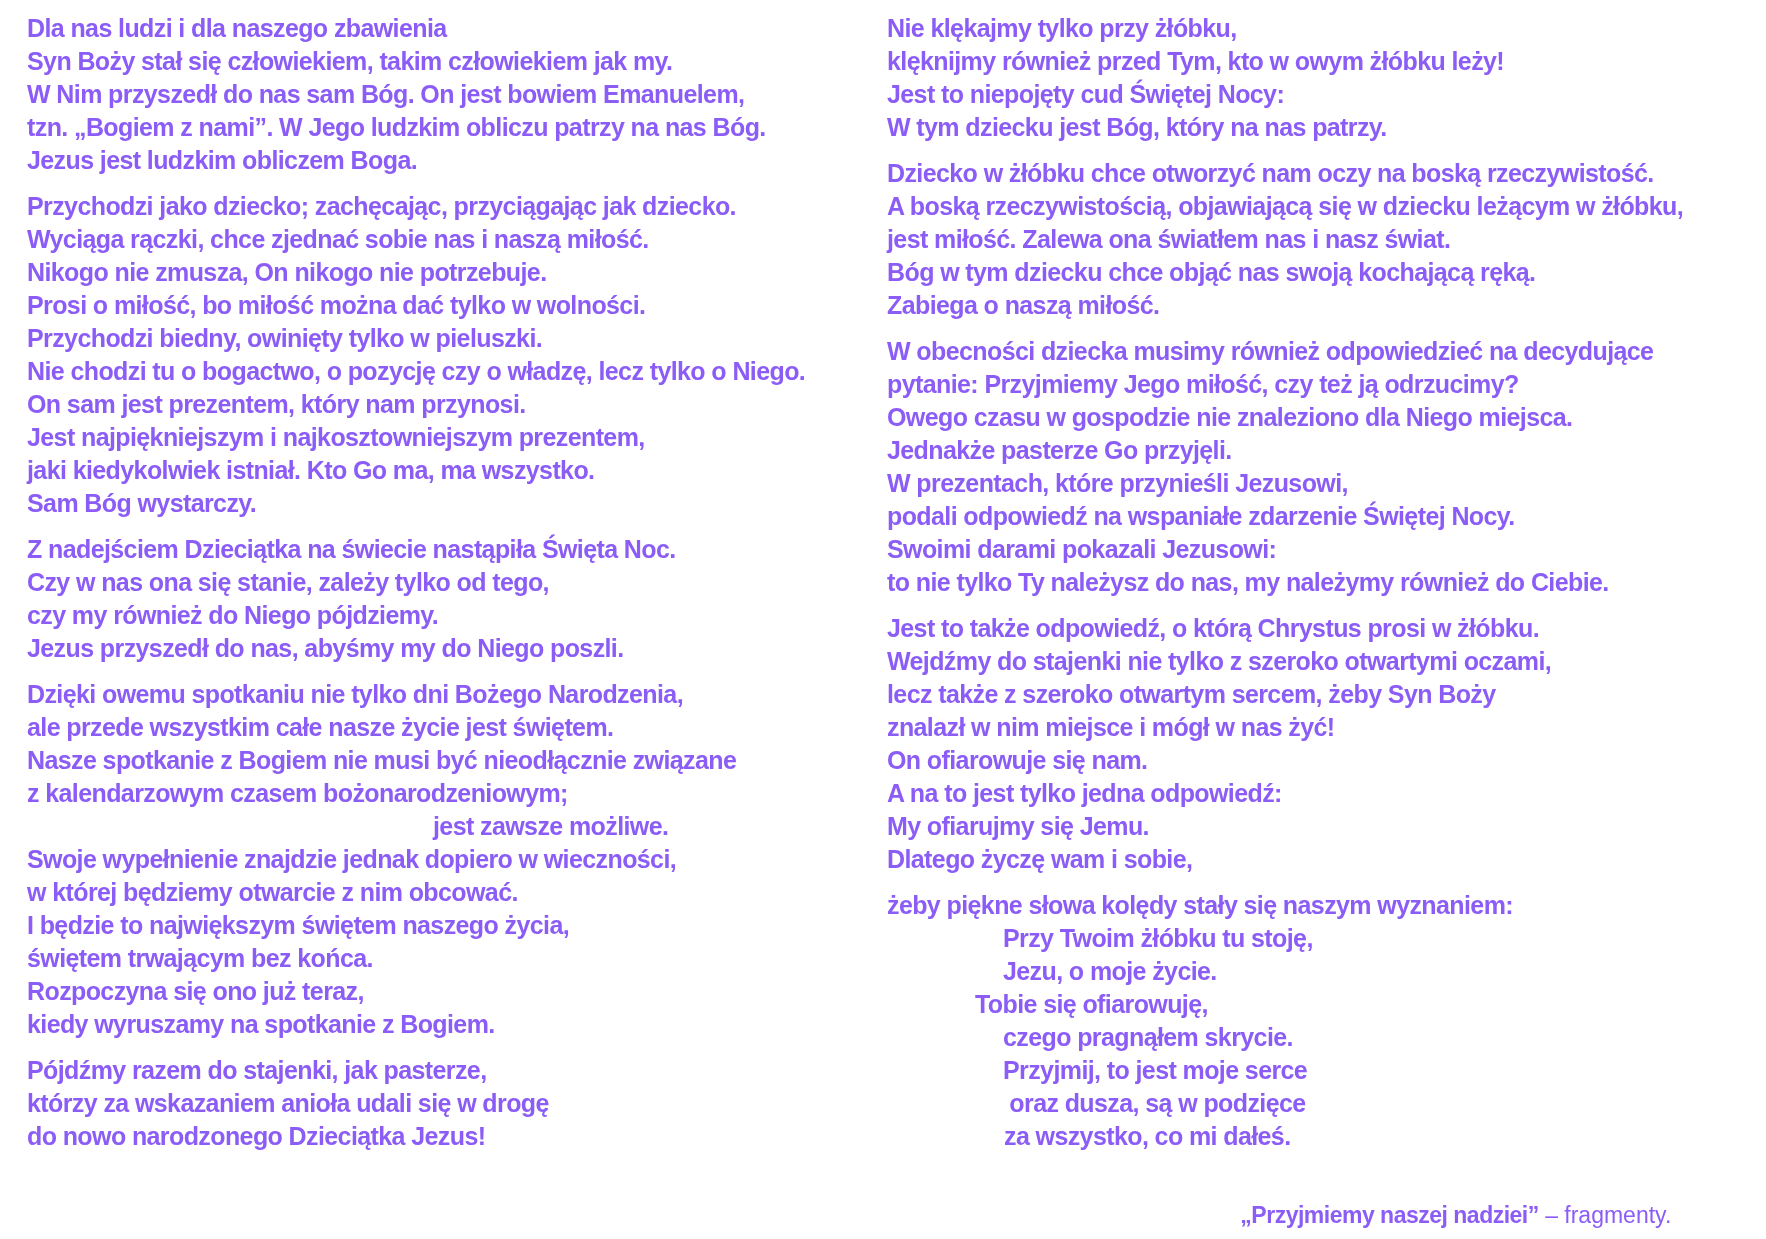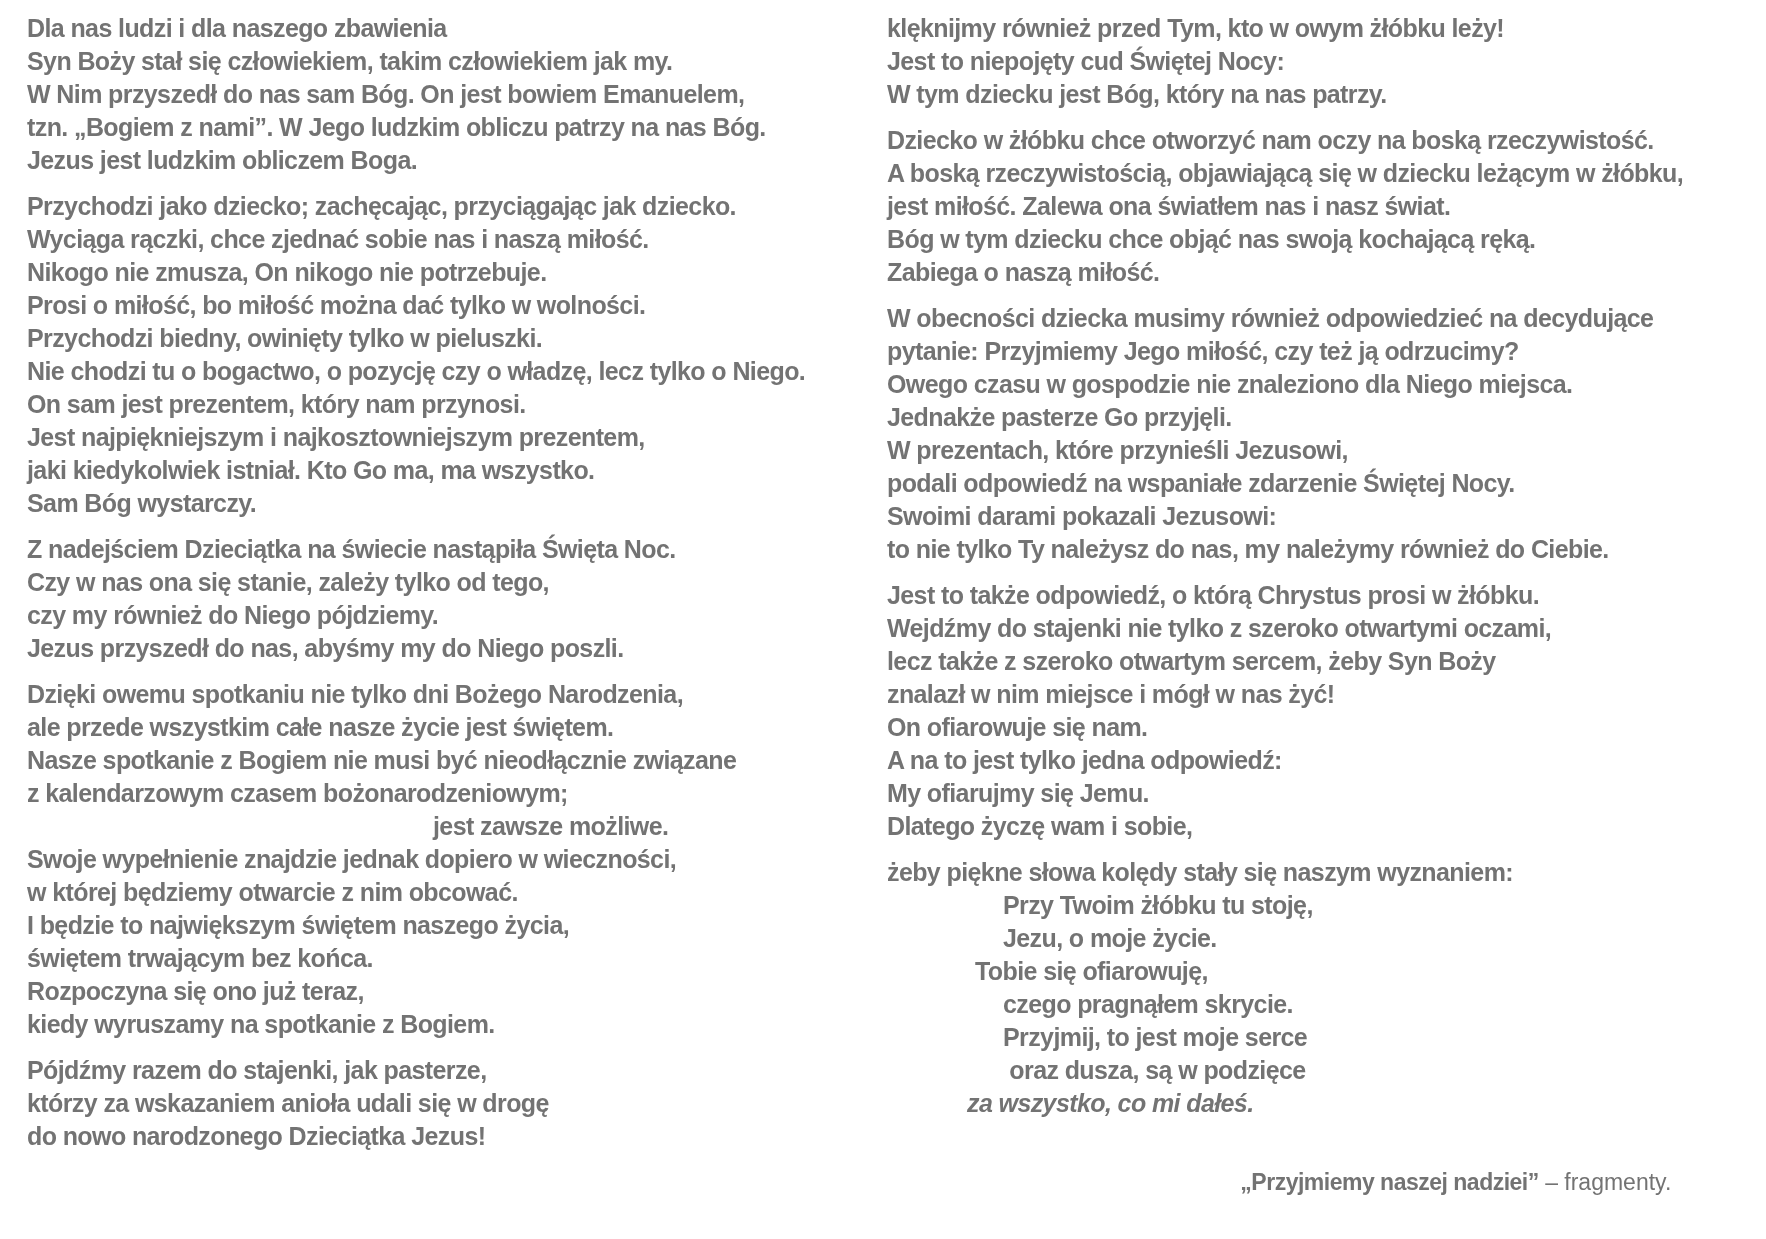--- a/index.html
+++ b/index.html
@@ -5,21 +5,21 @@
   html, body {
     margin: 0;
     padding: 0;
     background: #ffffff;
   }
   .page {
     position: relative;
     width: 1766px;
     height: 1239px;
     background: #ffffff;
-    color: #737373;
+    color: #8b5cf6;
     font-family: "Liberation Sans", sans-serif;
     overflow: hidden;
   }
   .col {
     position: absolute;
     top: 12px;
   }
   .col-left  { left: 27px;  width: 820px; }
   .col-right { left: 887px; width: 860px; }
   .para {
@@ -94,20 +94,21 @@
         <div class="para">
           <div class="line">Pójdźmy razem do stajenki, jak pasterze,</div>
           <div class="line">którzy za wskazaniem anioła udali się w drogę</div>
           <div class="line">do nowo narodzonego Dzieciątka Jezus!</div>
         </div>
       </div>
   </div>
   <div class="col col-right">
     <div id="right-paragraphs">
         <div class="para">
+          <div class="line">Nie klękajmy tylko przy żłóbku,</div>
           <div class="line">klęknijmy również przed Tym, kto w owym żłóbku leży!</div>
           <div class="line">Jest to niepojęty cud Świętej Nocy:</div>
           <div class="line">W tym dziecku jest Bóg, który na nas patrzy.</div>
         </div>
         <div class="para">
           <div class="line">Dziecko w żłóbku chce otworzyć nam oczy na boską rzeczywistość.</div>
           <div class="line">A boską rzeczywistością, objawiającą się w dziecku leżącym w żłóbku,</div>
           <div class="line">jest miłość. Zalewa ona światłem nas i nasz świat.</div>
           <div class="line">Bóg w tym dziecku chce objąć nas swoją kochającą ręką.</div>
           <div class="line">Zabiega o naszą miłość.</div>
@@ -133,20 +134,20 @@
           <div class="line">Dlatego życzę wam i sobie,</div>
         </div>
         <div class="para">
           <div class="line">żeby piękne słowa kolędy stały się naszym wyznaniem:</div>
           <div class="line" style="margin-left: 116px;">Przy Twoim żłóbku tu stoję,</div>
           <div class="line" style="margin-left: 116px;">Jezu, o moje życie.</div>
           <div class="line" style="margin-left: 88px;">Tobie się ofiarowuję,</div>
           <div class="line" style="margin-left: 116px;">czego pragnąłem skrycie.</div>
           <div class="line" style="margin-left: 116px;">Przyjmij, to jest moje serce</div>
           <div class="line" style="margin-left: 116px;"> oraz dusza, są w podzięce</div>
-          <div class="line" style="margin-left: 80px; font-style: italic;">za wszystko, co mi dałeś.</div>
+          <div class="line" style="margin-left: 117px;">za wszystko, co mi dałeś.</div>
         </div>
       </div>
     <div class="attribution" id="attribution-line" style="margin-left: 315px;">
       <span class="attr-title">„Przyjmiemy naszej nadziei”</span><span class="attr-suffix"> – fragmenty.</span>
     </div>
   </div>
 </div>
 
 </body></html>

